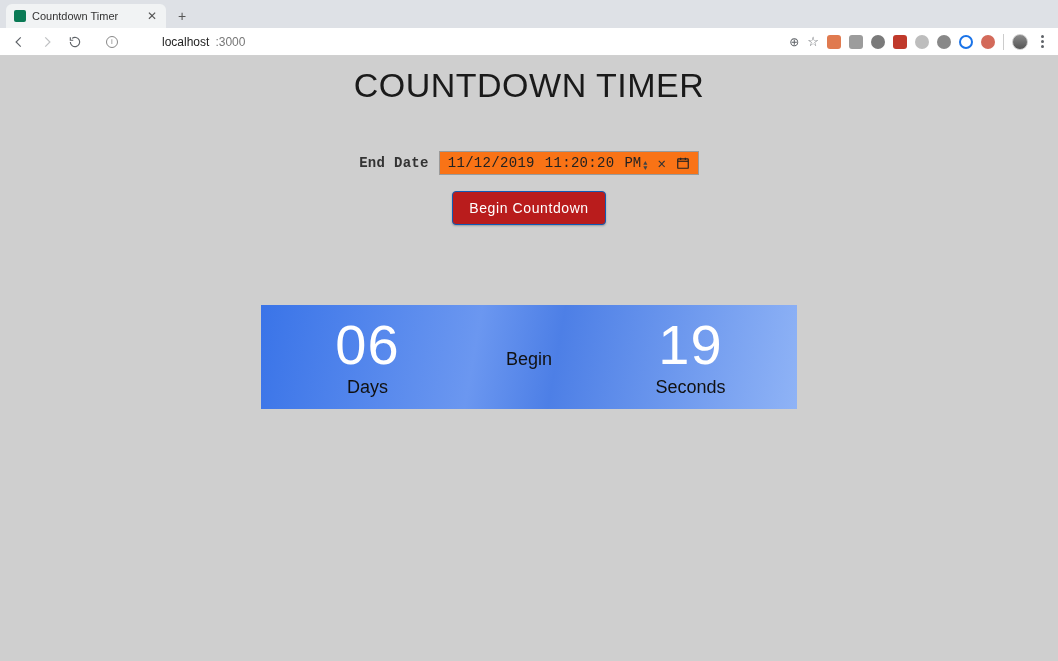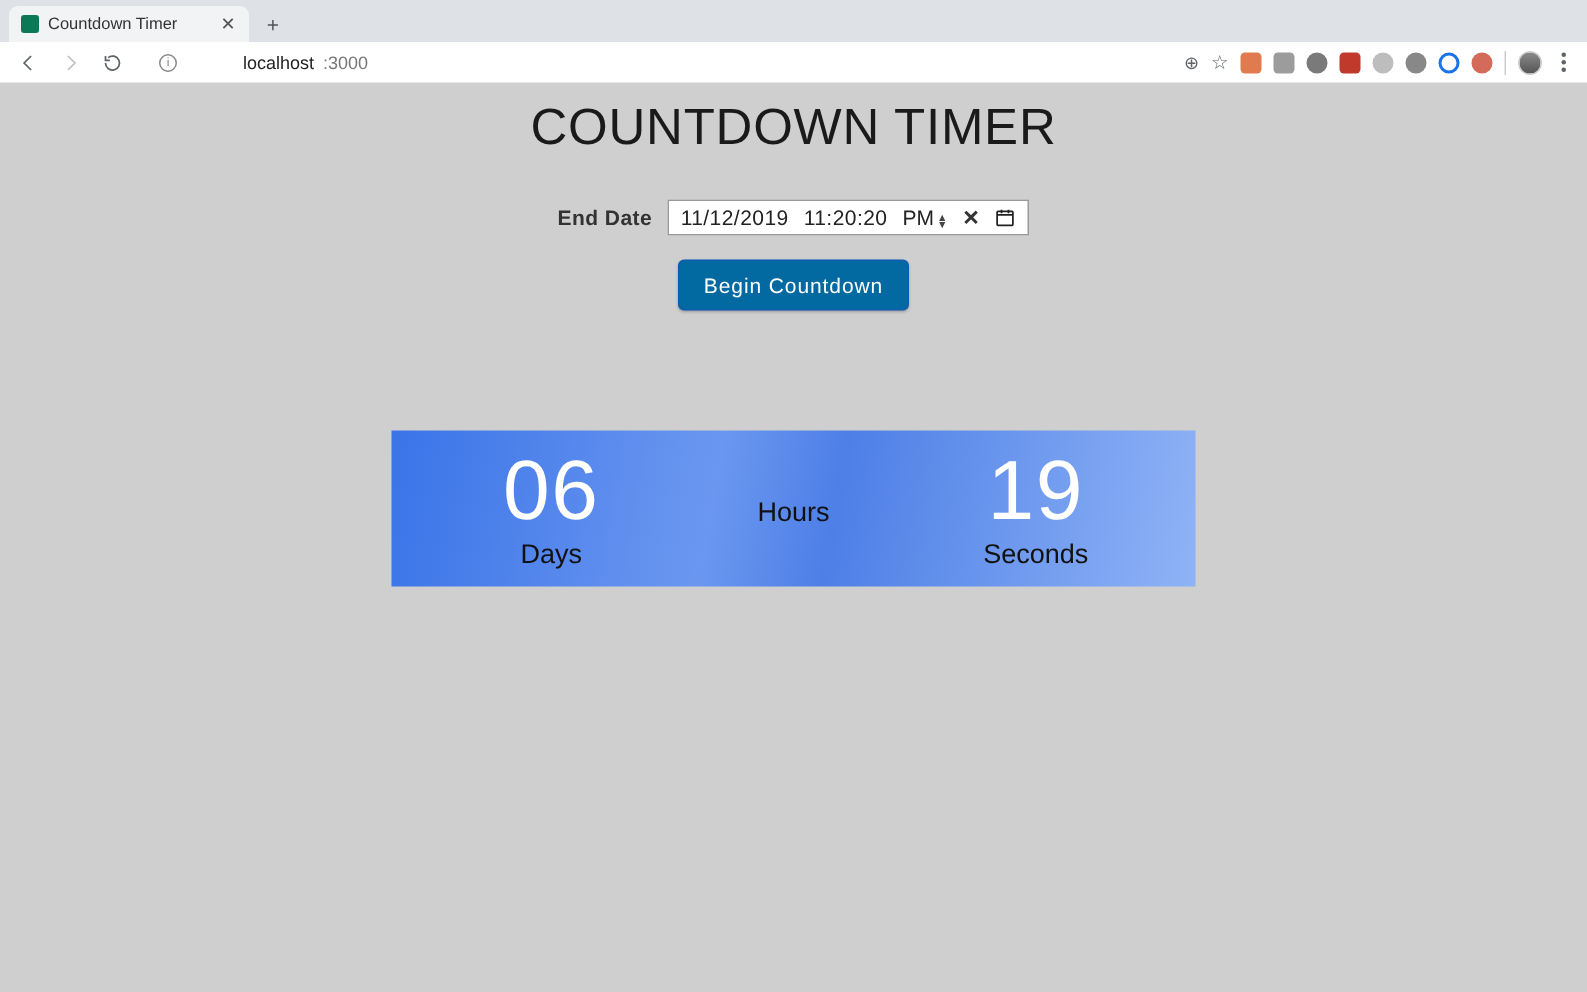--- a/index.html
+++ b/index.html
@@ -38,37 +38,37 @@
     .avatar { width: 16px; height: 16px; border-radius: 50%; background: linear-gradient(#8a8a8a,#555); border:1px solid #ccc; }
     .kebab { width: 12px; display: flex; flex-direction: column; align-items: center; gap: 2px; }
     .kebab span { width: 3px; height: 3px; background: #5f6368; border-radius: 50%; }
 
     
     .page { background: #cfcfcf; width: 100%; height: calc(661px - 56px); padding-top: 8px; }
     .wrap { width: 1058px; margin: 0 auto; text-align: center; }
 
     h1.title { font-size: 34px; font-weight: 500; letter-spacing: 0.5px; color: #1a1a1a; margin-top: 2px; }
 
-    .form-row { margin-top: 28px; display: flex; align-items: center; justify-content: center; gap: 10px; }
+    .form-row { margin-top: 46px; display: flex; align-items: center; justify-content: center; gap: 10px; font-family: Liberation Mono, monospace; }
     .end-label { font-size: 14px; font-weight: 700; color: #333; letter-spacing: 0.3px; }
     .dt-input {
       display: inline-flex; align-items: center; gap: 10px;
-      border: 1px solid #9a9a9a; background: #ffffff; padding: 2px 8px; height: 24px;
+      border: 1px solid #9a9a9a; background: #f97316; padding: 2px 8px; height: 24px;
       font-size: 14px; color: #222;
     }
     .dt-input .value { letter-spacing: 0.3px; }
     .dt-input .ampm { display:inline-flex; align-items:flex-end; gap:2px; }
     .spinner { display:inline-flex; flex-direction:column; line-height:5px; font-size:7px; color:#444; }
     .dt-input .clear { font-weight: 700; color: #333; }
     .cal-icon { width: 14px; height: 14px; position: relative; }
     .cal-icon svg { width: 14px; height: 14px; }
 
     .begin-btn {
       margin-top: 16px; display: inline-flex; align-items: center; justify-content: center;
-      background: #0369a1; color: #fff; border: 1px solid #0f5bb5; border-radius: 4px;
+      background: #b91c1c; color: #fff; border: 1px solid #0f5bb5; border-radius: 4px;
       padding: 8px 16px; font-size: 14px; letter-spacing: 0.6px; box-shadow: 0 1px 2px rgba(0,0,0,0.25);
       cursor: pointer;
     }
 
     .countdown {
       width: 536px; height: 104px; margin: 80px auto 0;
       background: linear-gradient(100deg, #3a74e8 0%, #6b97f0 40%, #4d7fe6 55%, #8fb3f6 100%);
       display: flex; align-items: center; justify-content: space-evenly; color: #fff;
     }
     .unit { text-align: center; min-width: 110px; }
@@ -165,21 +165,21 @@
     <button class="begin-btn">
       <span>Begin Countdown</span>
     </button>
 
     <div class="countdown">
       <div class="unit">
         <div class="num">06</div>
         <div class="lab">Days</div>
       </div>
       <div class="unit">
-        <div class="lab">Hours</div>
+        <div class="lab">Begin</div>
       </div>
       <div class="unit">
         <div class="num">19</div>
         <div class="lab">Seconds</div>
       </div>
     </div>
   </div>
 </div>
 
 </body></html>

